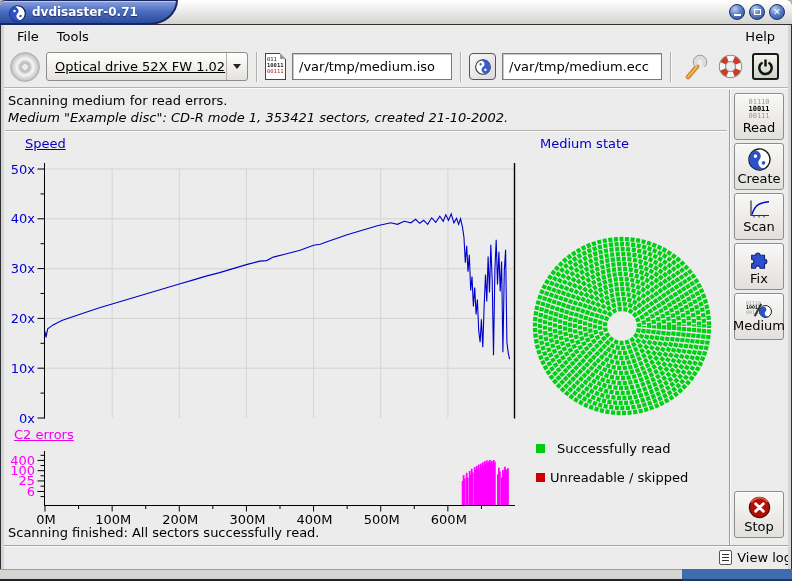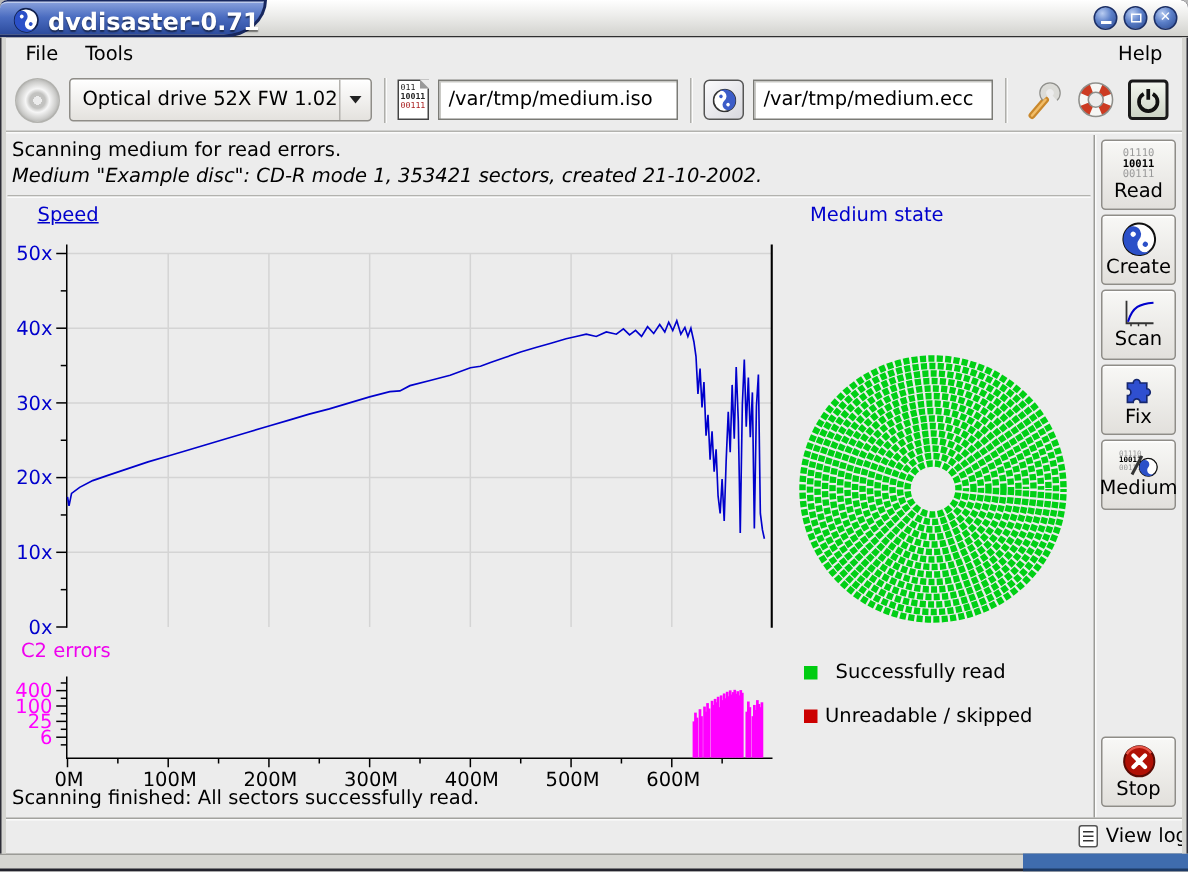--- a/index.html
+++ b/index.html
@@ -9,21 +9,21 @@
     border-radius:5px 5px 0 0;overflow:hidden;box-shadow:inset 0 0 0 1px #2d2d36;}
   
   .titlebar{position:absolute;left:0;top:0;width:792px;height:25px;
     background:linear-gradient(180deg,#ffffff 0%,#ececea 45%,#d2d2ce 100%);
     border-bottom:1px solid #2f2f2f;border-radius:5px 5px 0 0;}
   .title-tab{position:absolute;left:0;top:0;height:25px;width:178px;
     background:linear-gradient(180deg,#8aa2dd 0%,#4a6cc0 48%,#2c4b9d 100%);
     border:2px solid #17275e;border-left:none;border-top:1px solid #17275e;
     border-radius:5px 0 0 0;border-bottom-right-radius:30px 26px;
     box-shadow:inset 0 1px 0 rgba(255,255,255,.45);}
-  .title-text{position:absolute;left:32px;top:4px;font-size:16px;font-weight:bold;color:#fff;
+  .title-text{position:absolute;left:32px;top:4px;font-size:12px;font-weight:bold;color:#fff;
     text-shadow:0 1px 1px rgba(0,0,0,.5);}
   .tab-logo{position:absolute;left:9px;top:4px;width:17px;height:17px;}
   .winbtns{position:absolute;right:7px;top:4px;display:flex;gap:4px;}
   .winbtn{width:16px;height:16px;border-radius:50%;border:1px solid #1c2f66;
     background:radial-gradient(circle at 35% 28%,#b9cdf2 0%,#5b7fc8 45%,#2b498f 100%);
     display:flex;align-items:center;justify-content:center;color:#fff;}
   .wb-min{width:7px;height:2px;background:#fff;margin-top:5px;}
   .wb-max{width:7px;height:6px;border:1.5px solid #fff;}
   .wb-x{font-size:9px;font-weight:bold;line-height:1;}
   
@@ -32,21 +32,21 @@
   .menu-help{margin-left:auto;}
   
   .toolbar{position:absolute;left:4px;right:4px;top:46px;height:42px;display:flex;align-items:center;
     padding:0 4px;border-bottom:1px solid #b2b2ae;box-shadow:0 1px 0 #fbfbfb;}
   .tsep{width:1px;height:30px;background:#aeaeaa;box-shadow:1px 0 0 #fbfbfb;margin:0 8px;}
   .disc-icon{width:30px;height:30px;border-radius:50%;margin:0 6px 0 2px;position:relative;
     background:radial-gradient(circle,#ececec 0 14%,#c2c2c0 15% 26%,#f6f6f6 40%,#cfcfcd 62%,#ababa9 78%,#e6e6e4 95%);
     border:1px solid #b2b2ae;}
   .combo{width:202px;height:29px;border:1px solid #8f8d88;border-radius:3px;display:flex;align-items:center;
     background:linear-gradient(180deg,#ffffff,#e4e2de);box-shadow:inset 0 1px 0 #fff;}
-  .combo-text{flex:1;padding:0 8px;white-space:nowrap;overflow:hidden;}
+  .combo-text{flex:1;padding:0 8px;white-space:nowrap;overflow:hidden;text-decoration:underline;}
   .combo-arrow{width:21px;align-self:stretch;border-left:1px solid #b4b2ae;display:flex;align-items:center;justify-content:center;}
   .combo-arrow span{width:0;height:0;border-left:4px solid transparent;border-right:4px solid transparent;border-top:5px solid #222;}
   .fileicon{width:21px;height:27px;background:#fff;border:1px solid #444;position:relative;
     font-family:"DejaVu Sans Mono","Liberation Mono",monospace;font-size:5.5px;line-height:6px;
     padding:2px 0 0 1px;color:#222;}
   .fileicon::after{content:"";position:absolute;right:-1px;top:-1px;width:0;height:0;
     border-top:6px solid #ececec;border-left:6px solid #999;}
   .fileicon .r3{color:#a22;}
   .fileicon .r2{font-weight:bold;}
   .eccicon{width:27px;height:27px;border:1px solid #555;border-radius:4px;
@@ -58,21 +58,21 @@
     background:linear-gradient(180deg,#f3f6ef,#ccd3c5);display:flex;align-items:center;justify-content:center;}
   
   .main{position:absolute;left:0;top:90px;width:792px;height:455px;}
   .status1{position:absolute;left:8px;top:3px;}
   .status2{position:absolute;left:8px;top:20px;font-style:italic;}
   .hsep{position:absolute;left:5px;top:40px;width:722px;height:2px;
     border-top:1px solid #b2b2ae;border-bottom:1px solid #fbfbfb;}
   .chart-title{position:absolute;font-size:13px;color:#0000cc;}
   .t-speed{left:25px;top:46px;text-decoration:underline;}
   .t-medium{left:540px;top:46px;}
-  .t-c2{left:14px;top:337px;color:#ee00ee;}
+  .t-c2{left:14px;top:337px;color:#ee00ee;text-decoration:underline;}
   .footer-line{position:absolute;left:8px;top:435px;}
   .legend-item{position:absolute;display:flex;align-items:center;gap:5px;}
   .legend-sw{width:9px;height:9px;display:inline-block;}
   svg.plot{position:absolute;left:0;top:42px;}
   svg text{font-family:"DejaVu Sans","Liberation Sans",sans-serif;}
   
   .sidebar{position:absolute;right:4px;top:0;width:59px;height:455px;border-left:1px solid #9b9b97;
     box-shadow:inset 1px 0 0 #fbfbfb;display:flex;flex-direction:column;align-items:center;padding-top:3px;gap:3px;}
   .sbtn{width:50px;height:47px;border:1px solid #8f8d88;border-radius:3px;
     background:linear-gradient(180deg,#f8f8f6 0%,#e2e0dc 100%);box-shadow:inset 0 1px 0 #fff;

